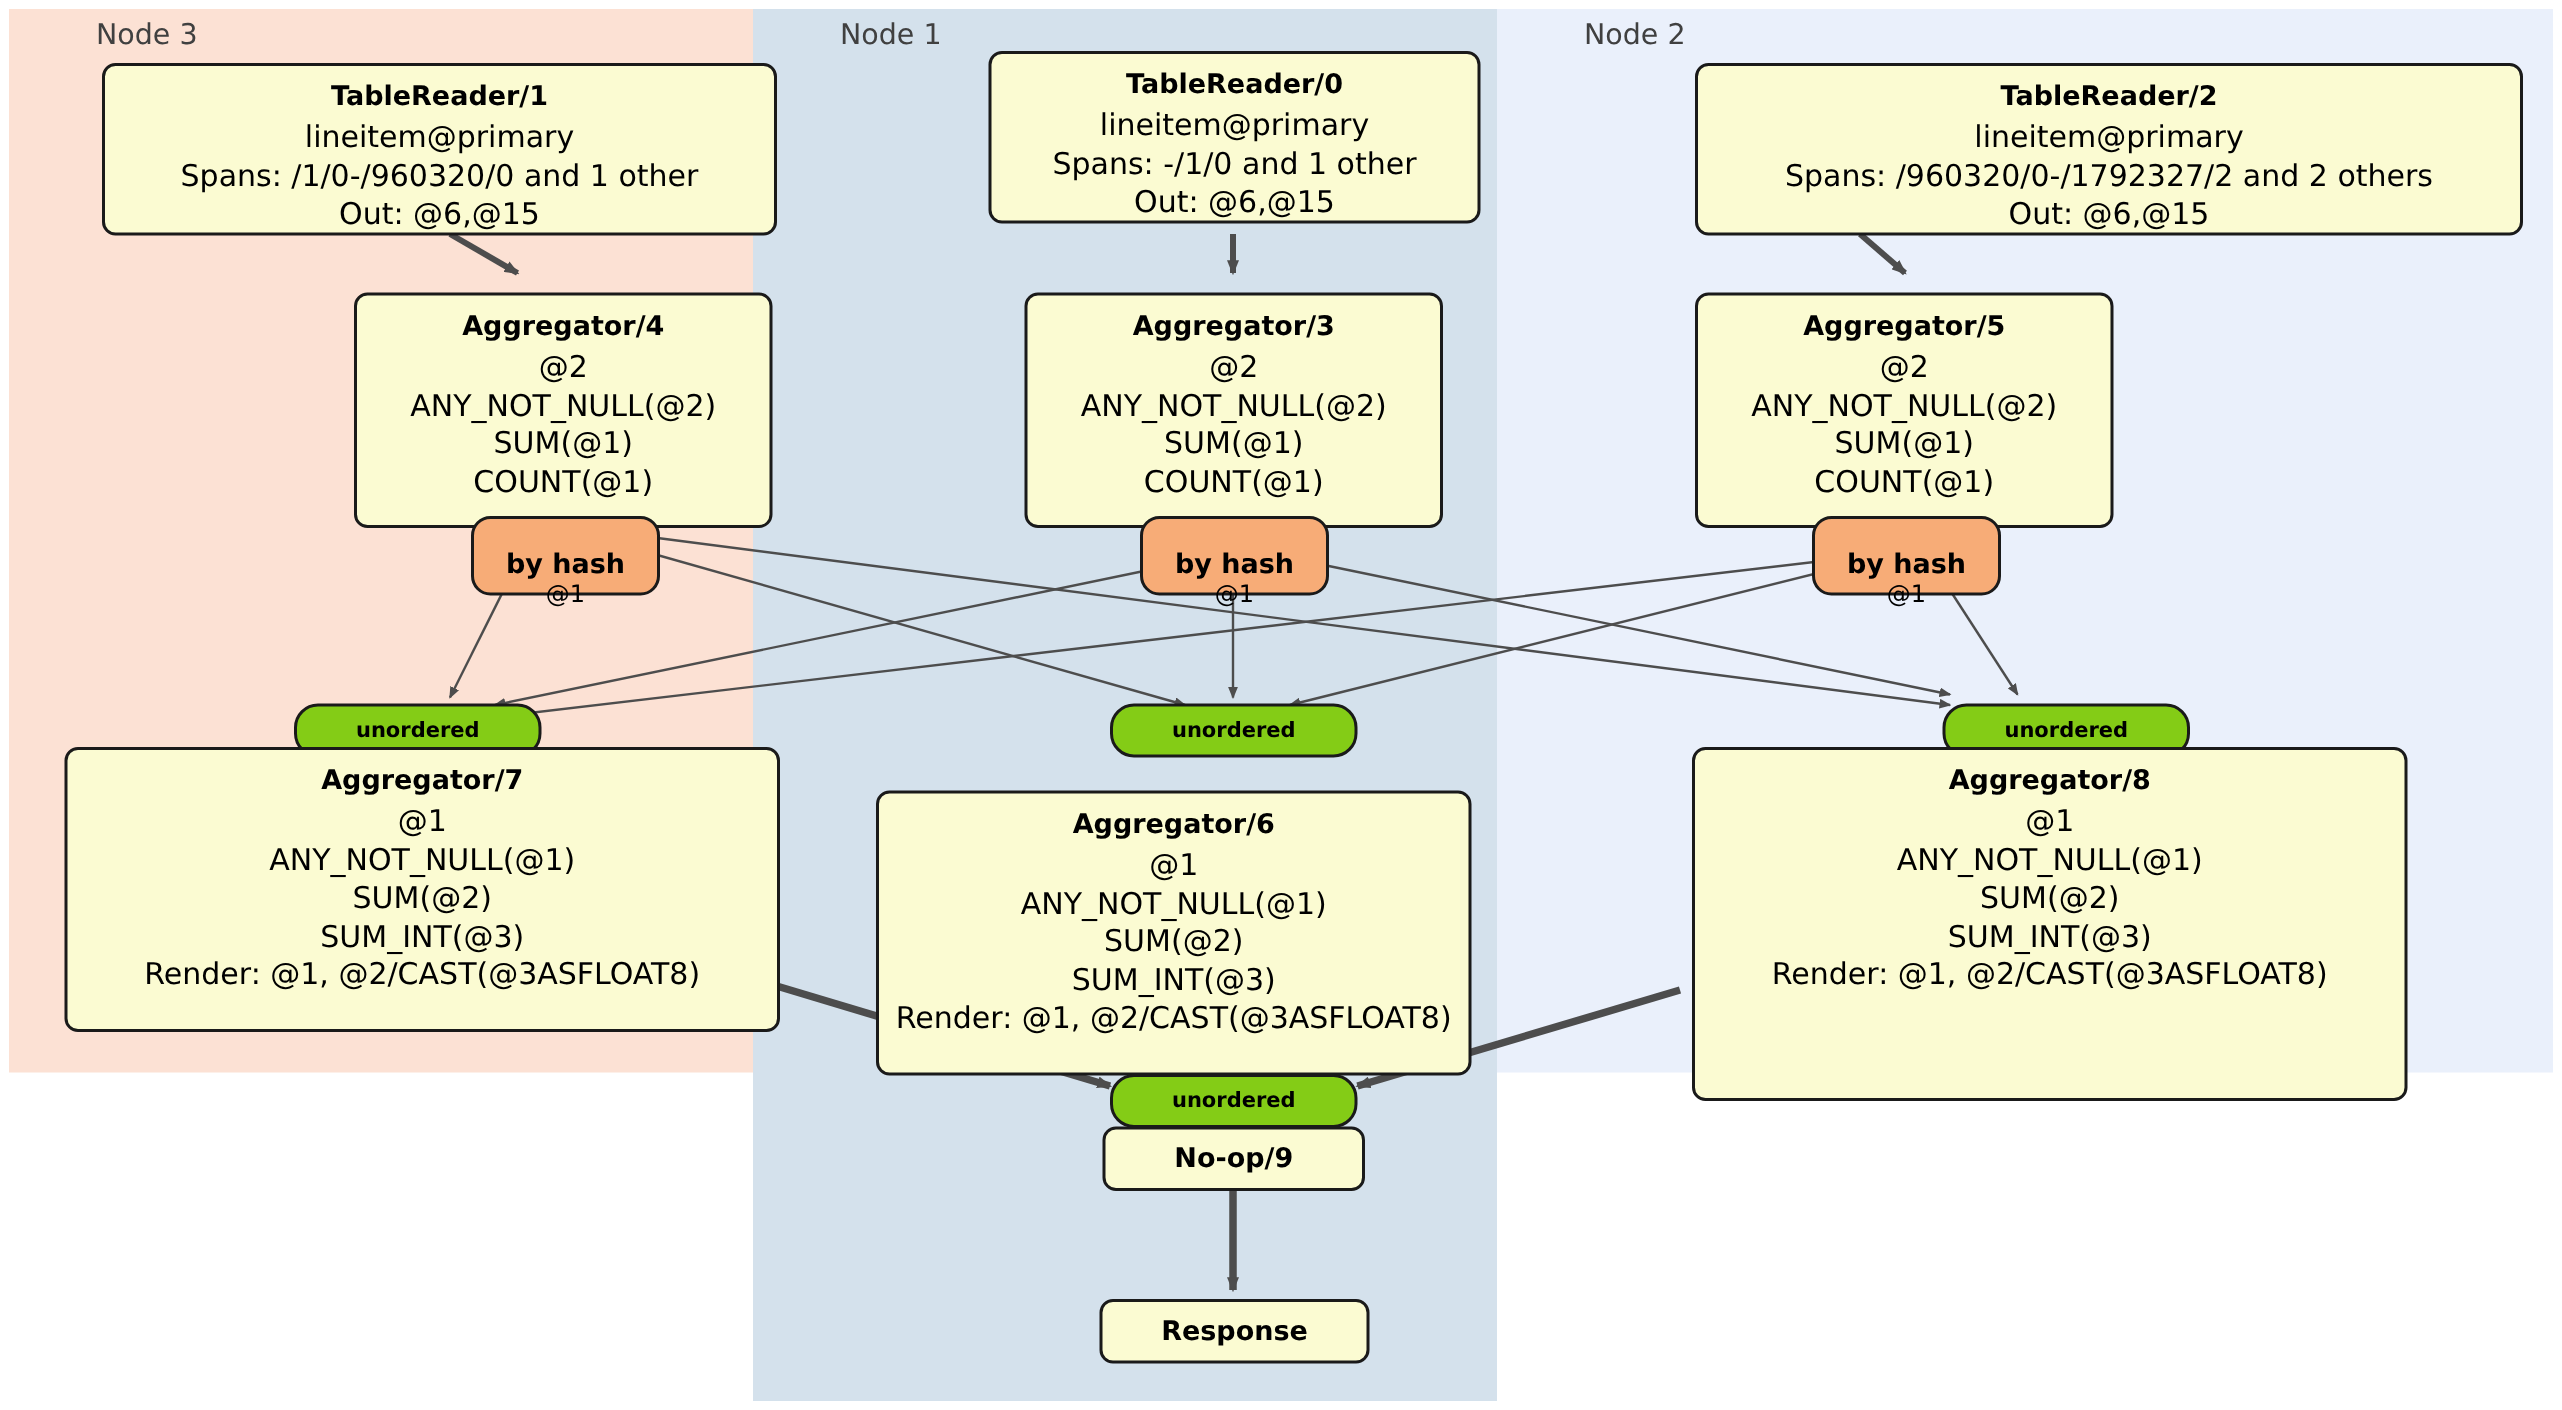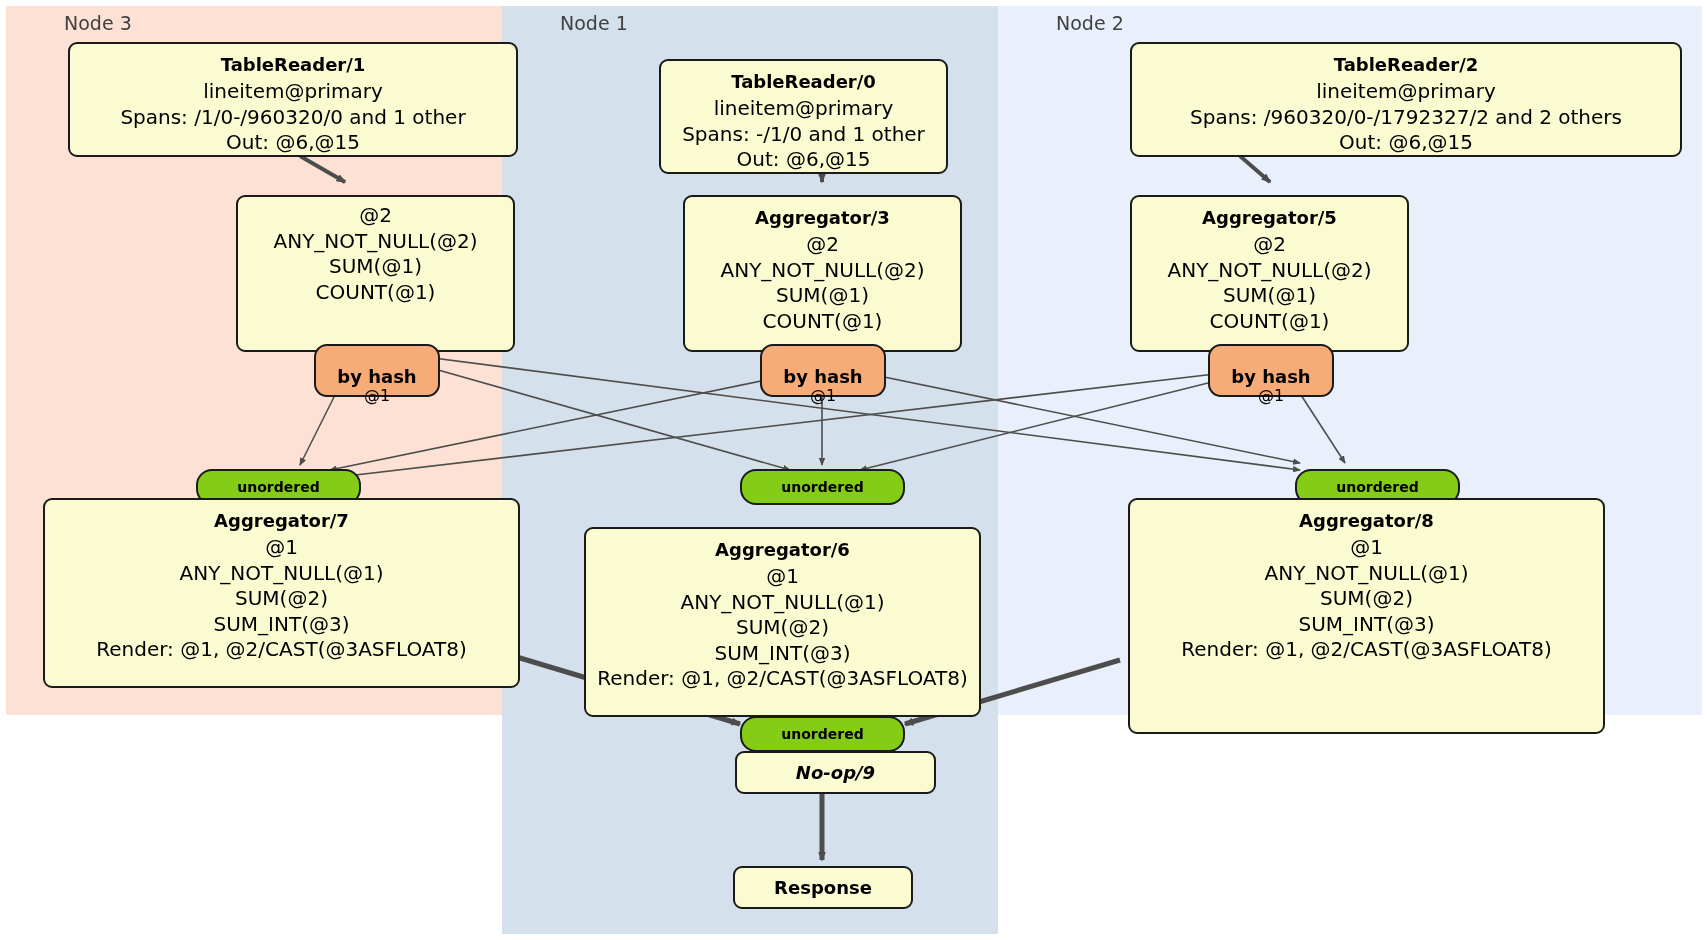--- a/index.html
+++ b/index.html
@@ -154,35 +154,36 @@
     <path d="M822,790 L822,860" stroke="#4d4d4d" stroke-width="5" fill="none" marker-end="url(#ah)"></path>
   </svg>
 
   <div class="box" style="left:68px; top:42px; width:450px; height:115px;">
     <span class="title">TableReader/1</span>
     <span class="line">lineitem@primary</span>
     <span class="line">Spans: /1/0-/960320/0 and 1 other</span>
     <span class="line">Out: @6,@15</span>
   </div>
 
-  <div class="box" style="left:659px; top:59px; width:289px; height:115px;">
+  <div class="box" style="left:659px; top:34px; width:328px; height:115px;">
     <span class="title">TableReader/0</span>
     <span class="line">lineitem@primary</span>
     <span class="line">Spans: -/1/0 and 1 other</span>
     <span class="line">Out: @6,@15</span>
   </div>
 
   <div class="box" style="left:1130px; top:42px; width:552px; height:115px;">
     <span class="title">TableReader/2</span>
     <span class="line">lineitem@primary</span>
     <span class="line">Spans: /960320/0-/1792327/2 and 2 others</span>
     <span class="line">Out: @6,@15</span>
   </div>
 
   <div class="box" style="left:236px; top:195px; width:279px; height:157px;">
+    <span class="title">Aggregator/4</span>
     <span class="line">@2</span>
     <span class="line">ANY_NOT_NULL(@2)</span>
     <span class="line">SUM(@1)</span>
     <span class="line">COUNT(@1)</span>
   </div>
 
   <div class="box" style="left:683px; top:195px; width:279px; height:157px;">
     <span class="title">Aggregator/3</span>
     <span class="line">@2</span>
     <span class="line">ANY_NOT_NULL(@2)</span>
@@ -249,21 +250,21 @@
     <span class="line">ANY_NOT_NULL(@1)</span>
     <span class="line">SUM(@2)</span>
     <span class="line">SUM_INT(@3)</span>
     <span class="line">Render: @1, @2/CAST(@3ASFLOAT8)</span>
   </div>
 
   <div class="pill sync" style="left:740px; top:716px; width:165px; height:36px;">
     <span>unordered</span>
   </div>
 
-  <div class="box compact" style="left:735px; top:751px; width:201px; height:43px;font-style:italic;">
+  <div class="box compact" style="left:735px; top:751px; width:175px; height:43px;">
     <span class="title">No-op/9</span>
   </div>
 
   <div class="box compact" style="left:733px; top:866px; width:180px; height:43px;">
     <span class="title">Response</span>
   </div>
 
 </div>
 
 </body></html>

